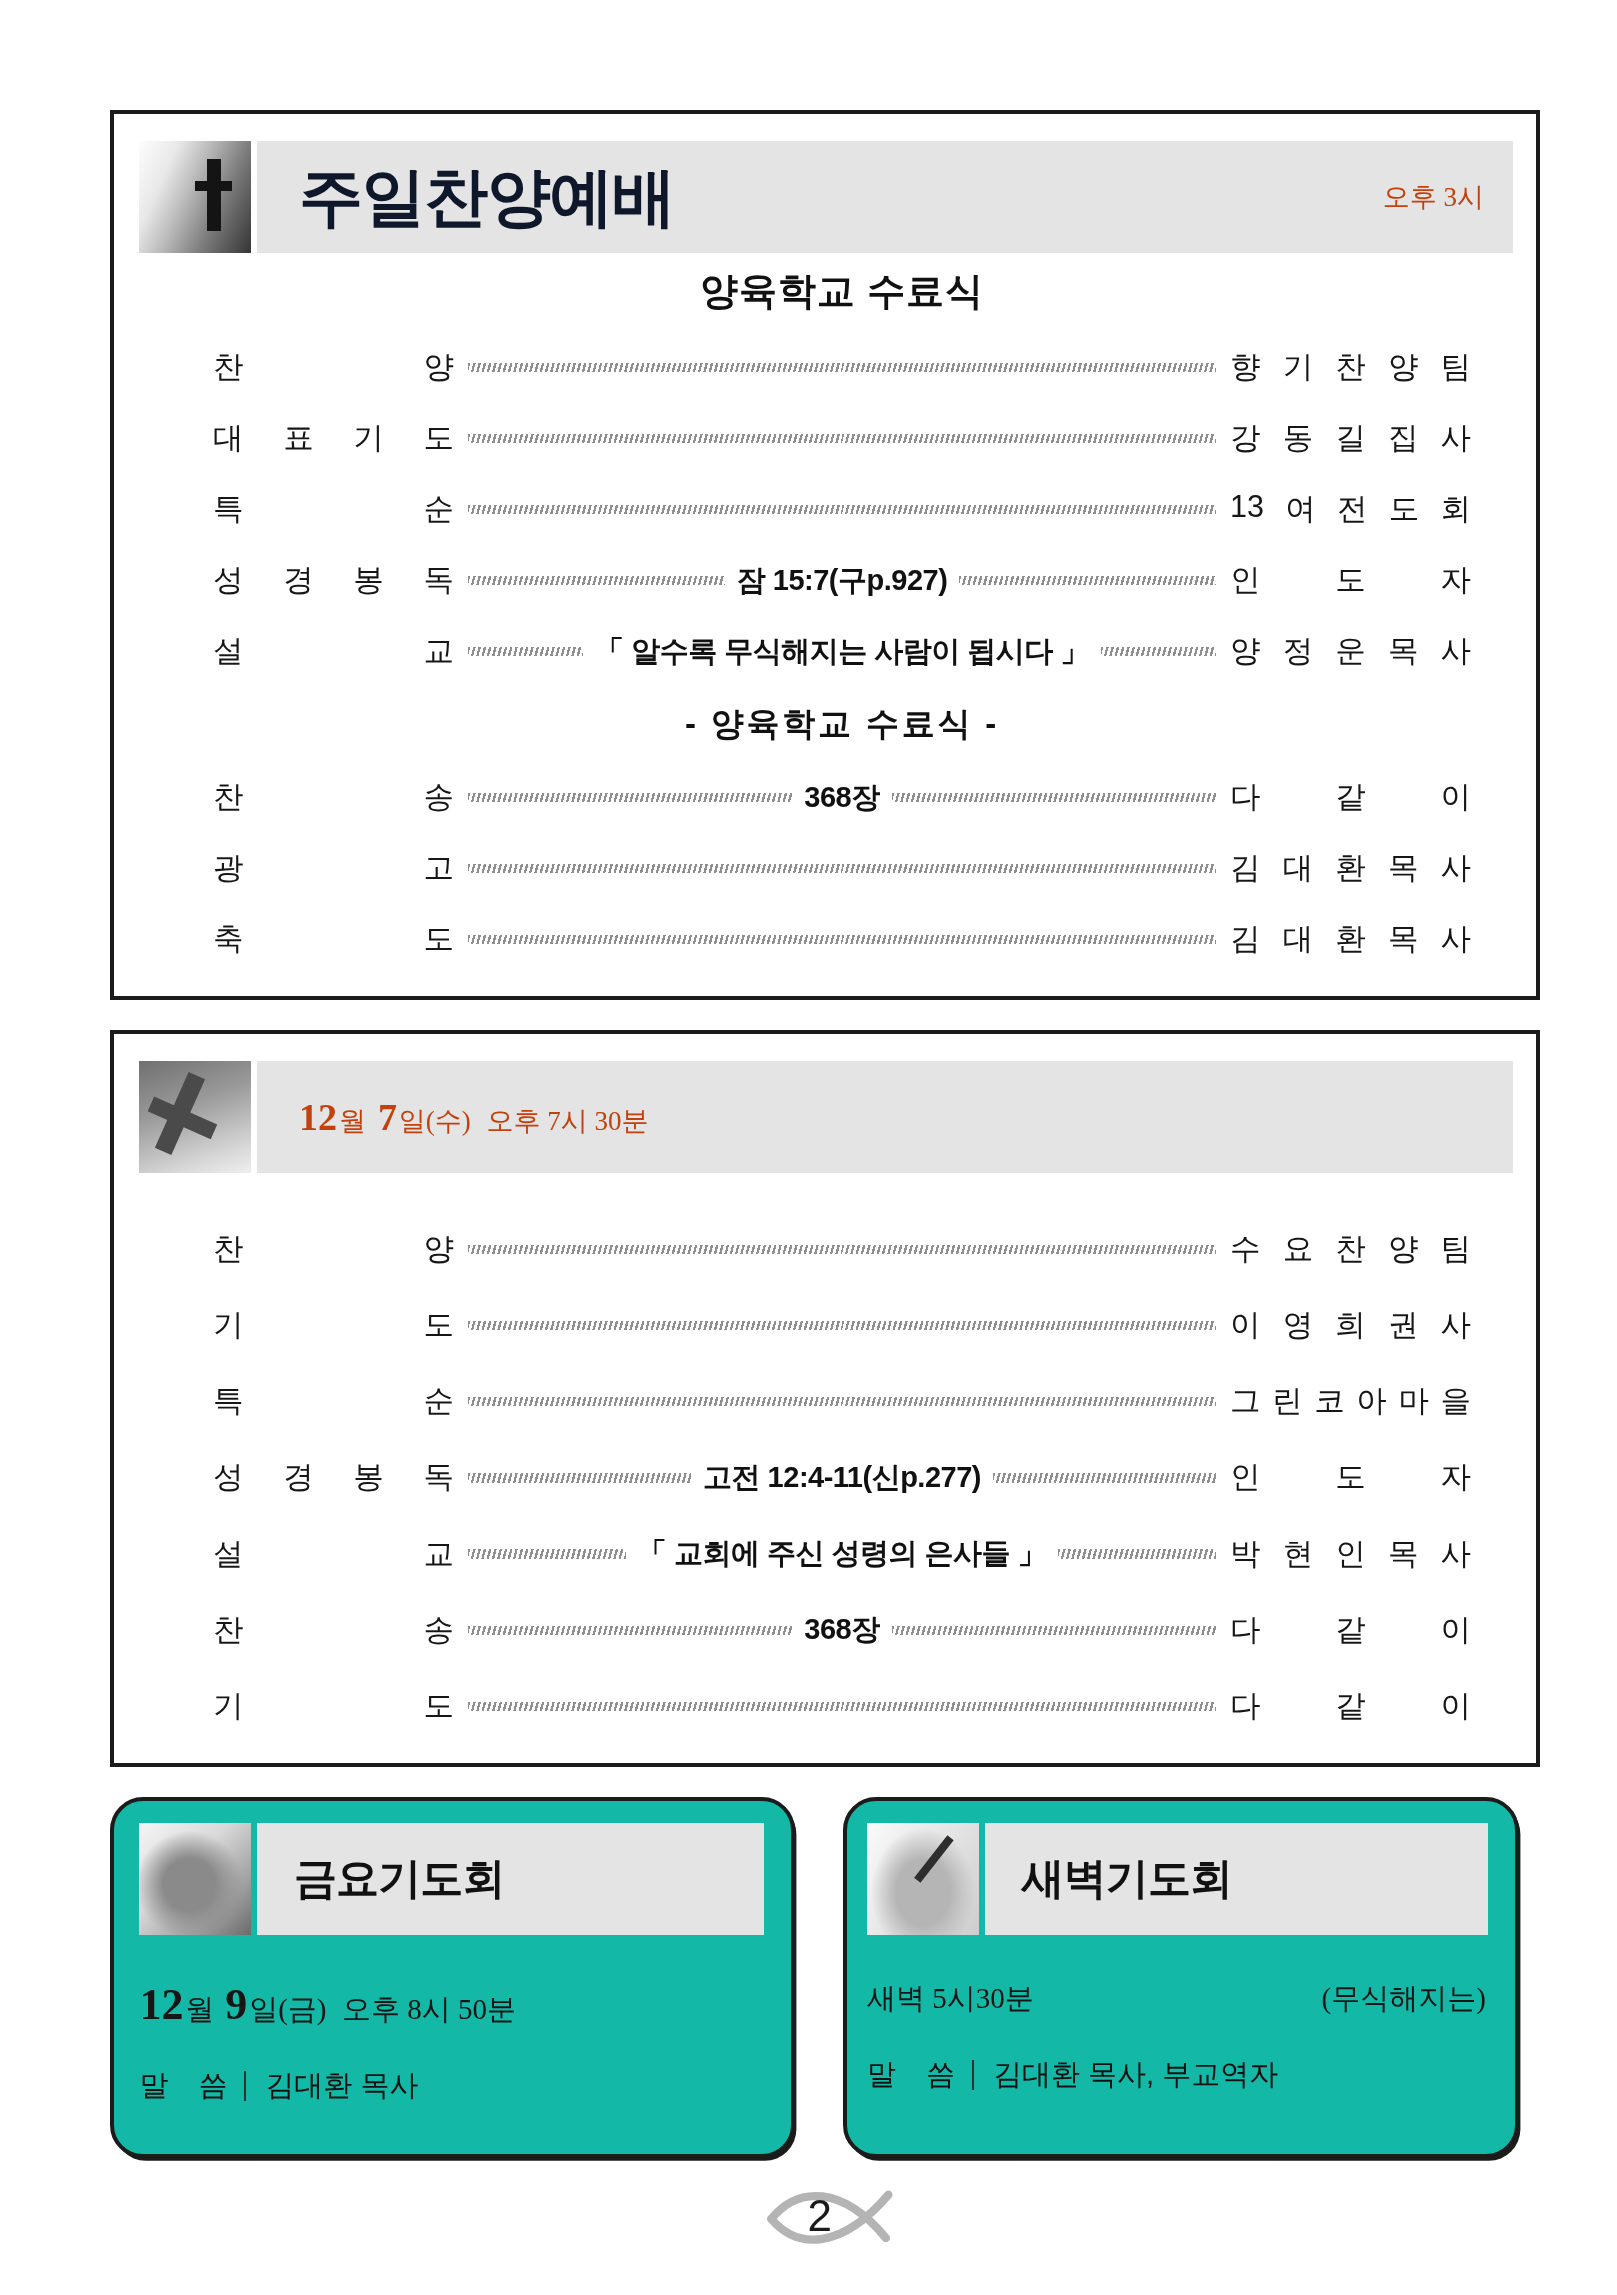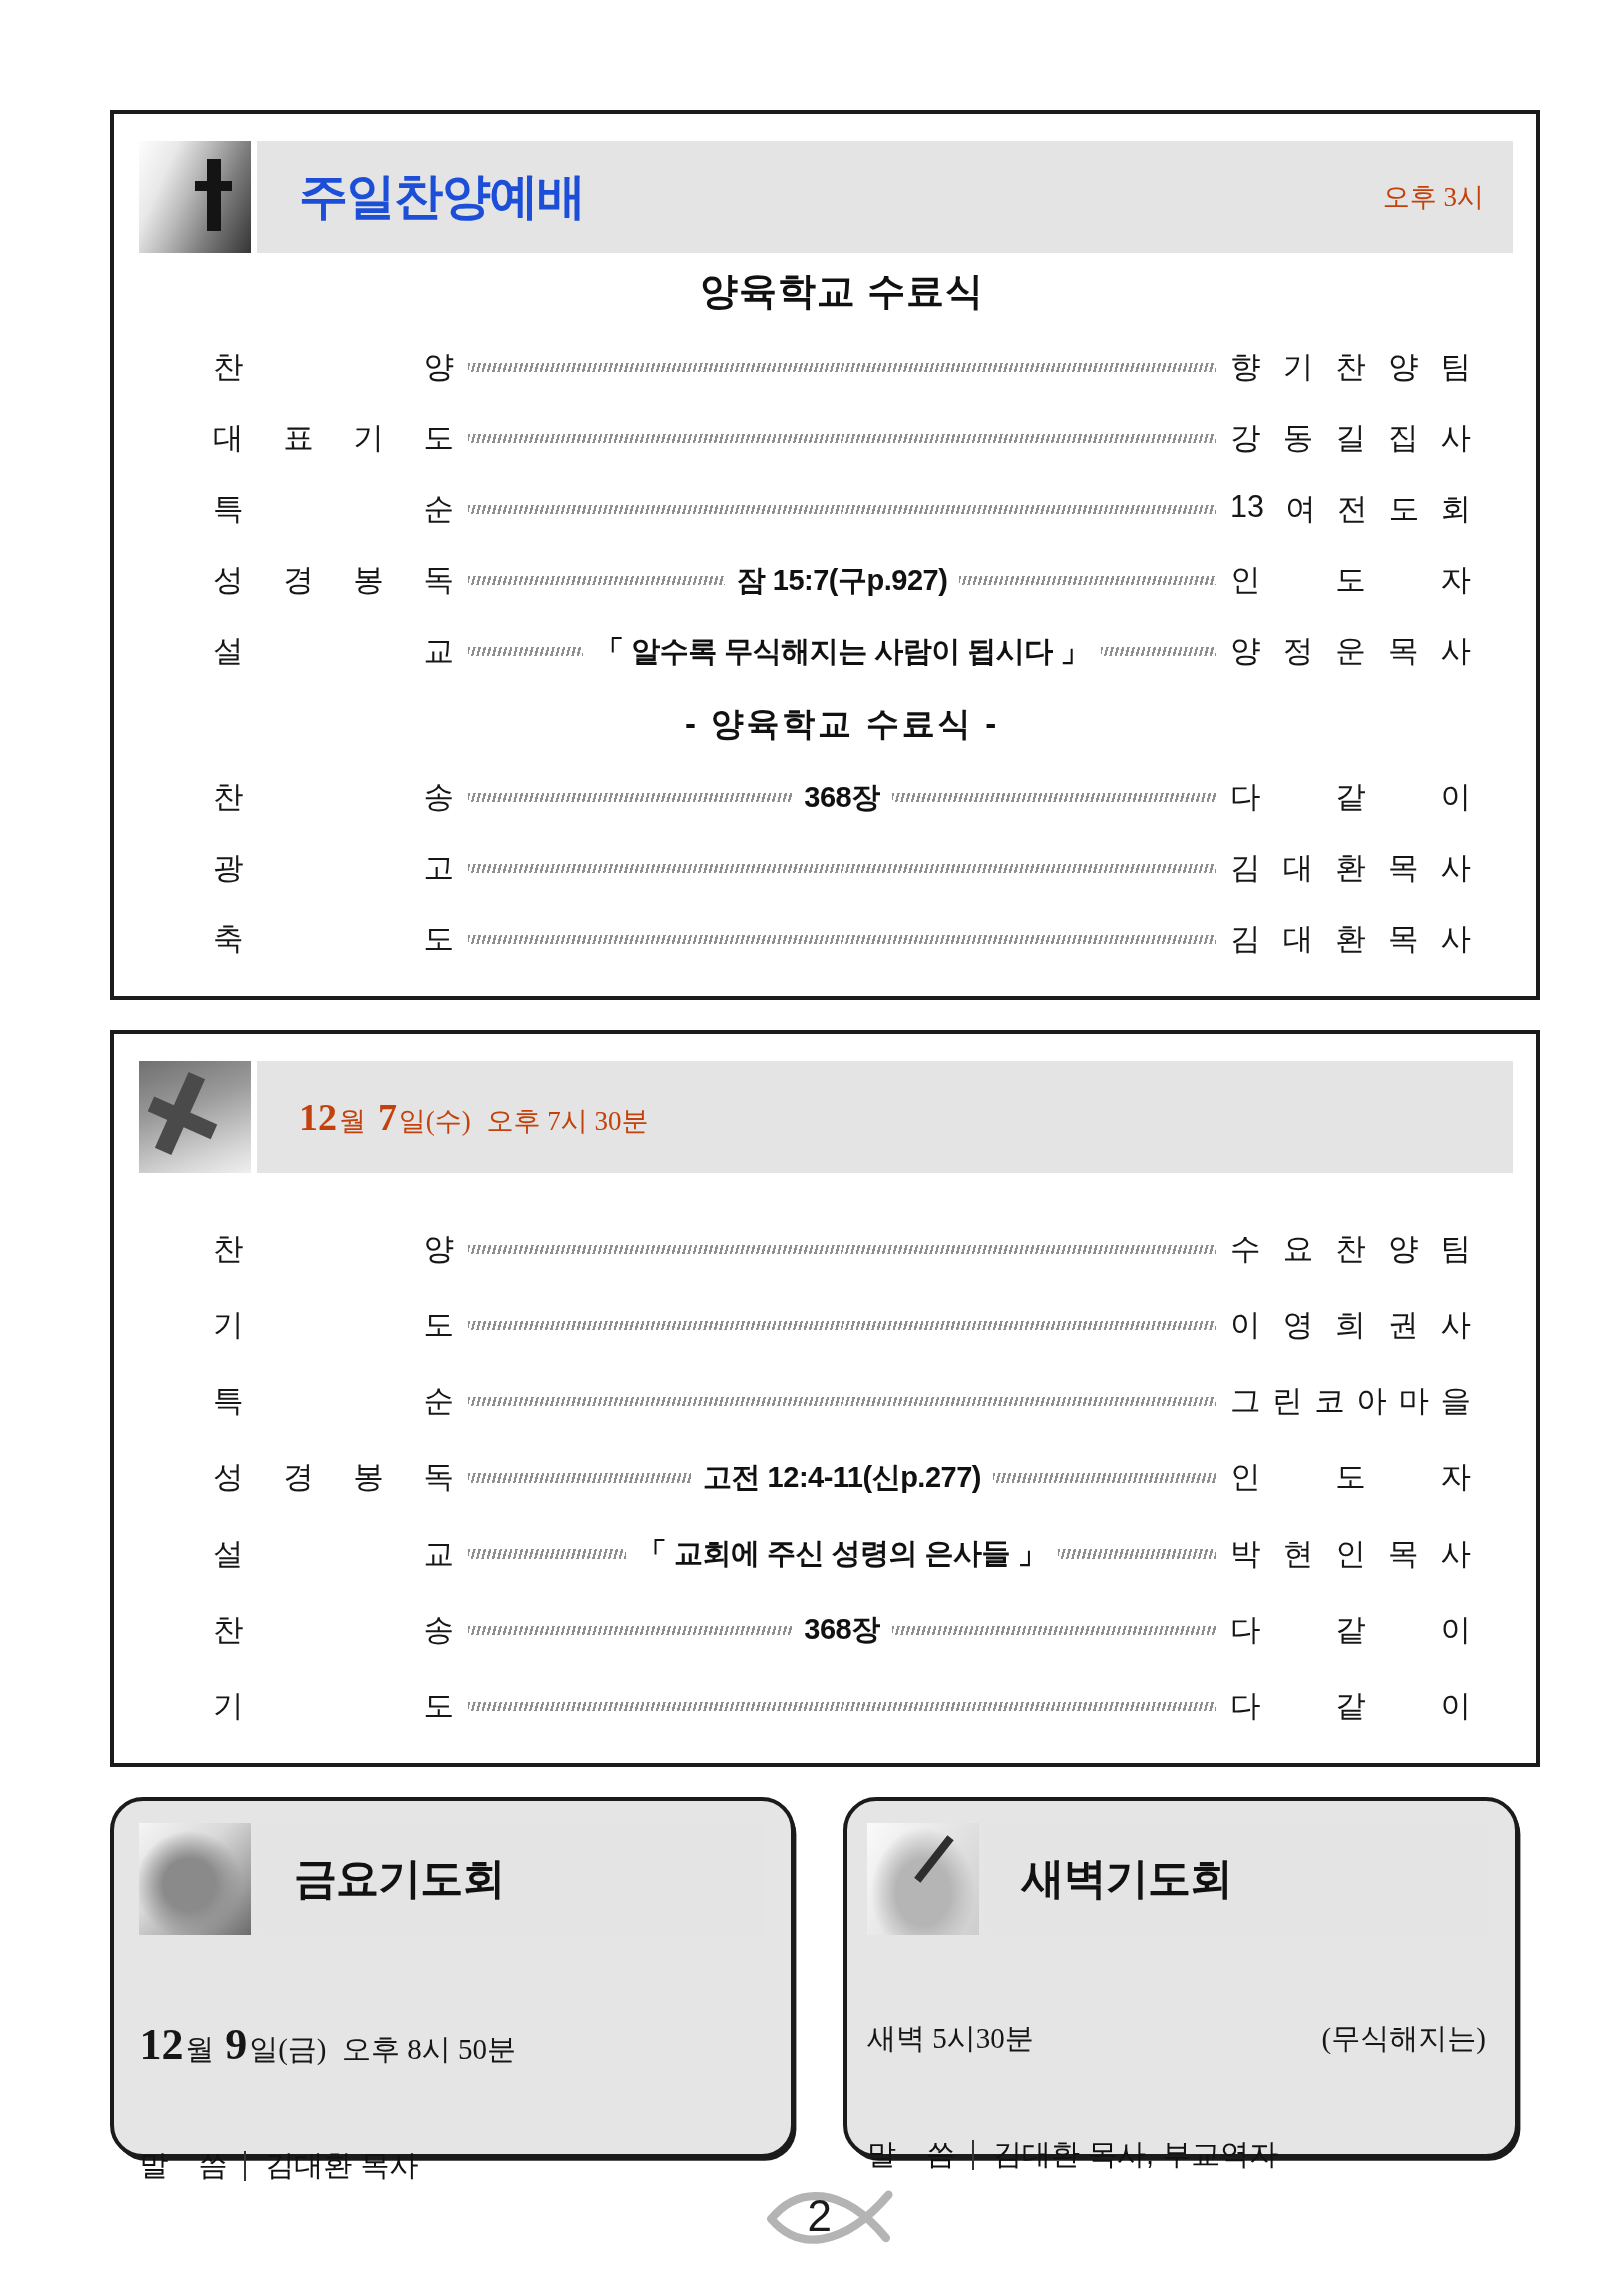--- a/index.html
+++ b/index.html
@@ -34,21 +34,21 @@
              linear-gradient(135deg,#f5f5f5 0%,#d9d9d9 40%,#9f9f9f 75%,#6b6b6b 100%); }
   .photo-4 { background:radial-gradient(ellipse at 50% 62%, #b5b5b5 0 34%, rgba(0,0,0,0) 66%),
              linear-gradient(120deg,#fafafa 0%,#e3e3e3 55%,#cdcdcd 100%); }
   .photo-4::before { content:""; position:absolute; left:56%; top:8%; width:7%; height:48%; background:#2e2e2e; transform:rotate(38deg); }
 
   .header-bar {
     flex:1; background:#e4e4e4; margin-left:5.6px;
     display:flex; align-items:center; justify-content:space-between;
     padding:0 29px 0 42px;
   }
-  .sec-title { font-size:49px; font-weight:800; letter-spacing:-1.4px; color:#1d4ed8; }
+  .sec-title { font-size:64px; font-weight:800; letter-spacing:-1.4px; color:#0f172a; }
   .header-time { font-family:"Liberation Serif","DejaVu Serif",serif; font-size:27px; color:#c2410c; white-space:nowrap; }
   .header-time .t-big { font-size:38px; font-weight:700; margin-right:1.9px; }
   .header-time .t-unit { margin-right:12px; }
   .header-time .t-rest { margin-left:3.7px; }
 
   .sec-body {
     flex:1; display:flex; flex-direction:column; justify-content:space-between;
     padding:13px 65px 36px 51px;
     margin-left:48px;
   }
@@ -64,25 +64,24 @@
   .leader { flex:1; display:flex; align-items:center; margin:0 14px; min-width:0; }
   .dots { flex:1; height:9.3px;
           background:repeating-linear-gradient(105deg,#8f8f8f 0 2.3px, rgba(0,0,0,0) 2.3px 5.1px); }
   .center-text { font-size:29px; font-weight:700; white-space:nowrap; margin:0 12px; letter-spacing:-0.5px; }
   .center-text:empty { display:none; margin:0; }
 
   
   .bottom-row { display:flex; gap:48px; margin-top:30px; }
   .rbox {
     border:4.6px solid #1b1b1b; border-radius:33px;
-    height:361px; background:#e5e5e5;
+    height:361px; background:#14b8a6;
     box-shadow:2.8px 4.2px 0 -1.4px #1b1b1b;
     display:flex; flex-direction:column;
     padding:22px 25.4px 28px 25.4px;
-    gap:40px;
   }
   .rbox-left  { width:685px; }
   .rbox-right { width:676px;padding-left:20px; }
   .rbox .sec-header2 { display:flex; height:112px; }
   .rbox .header-bar2 {
     flex:1; background:#e4e4e4; margin-left:5.6px; margin-right:1.9px;
     display:flex; align-items:center; padding-left:37px;
   }
   .rbox-title { font-size:43px; font-weight:800; letter-spacing:-0.9px; }
 

